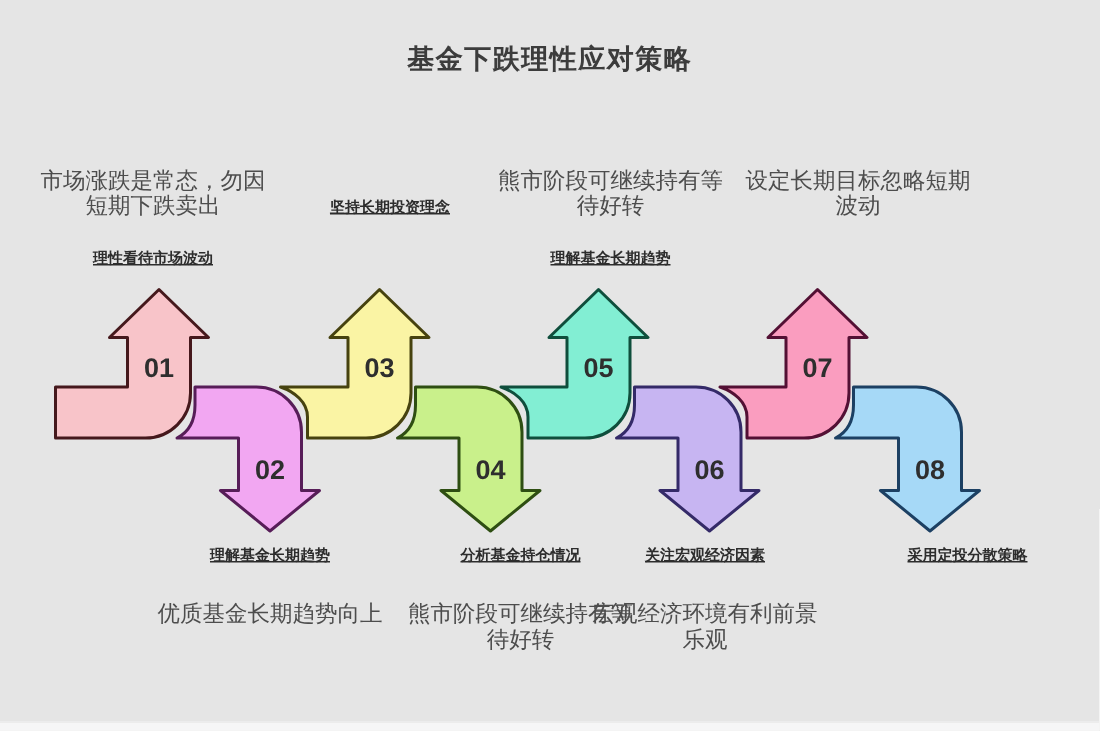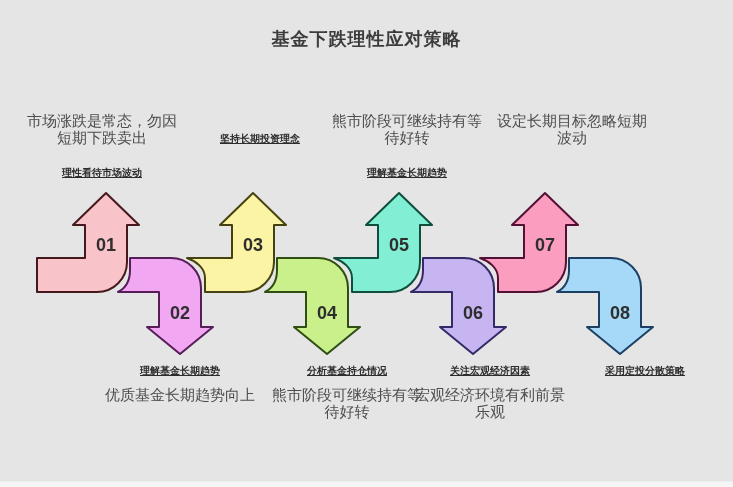--- a/index.html
+++ b/index.html
@@ -10,21 +10,21 @@
   .main-title{
     position:absolute;top:27px;left:0;width:733px;text-align:center;
     font-size:18px;font-weight:bold;color:#3c3c3c;letter-spacing:1px;
   }
   .tblock,.bblock{position:absolute;width:150px;text-align:center;}
   .tblock{top:112px;}
   .bblock{top:362px;}
   .desc{font-size:15px;line-height:17px;color:#4d4d4d;}
   .stitle{font-size:10px;line-height:17px;font-weight:bold;color:#2d2d2d;text-decoration:underline;}
   .tblock .stitle{margin-top:18px;}
-  .bblock .desc{margin-top:7px;}
+  .bblock .desc{margin-top:22px;}
   #arrows-svg{position:absolute;left:0;top:0;}
   .step-num{
     font-family:"Liberation Sans","DejaVu Sans",sans-serif;
     font-size:18px;font-weight:bold;fill:#2e2e2e;
   }
   .footer-strip{
     position:absolute;left:0;bottom:0;width:733px;height:6px;
     background:#f6f6f7;border-top:1px solid #ececec;box-sizing:border-box;
   }
 </style>
@@ -70,21 +70,21 @@
     </svg>
 
   <div class="bblock" style="left:105px">
     <div class="stitle">理解基金长期趋势</div>
     <div class="desc">优质基金长期趋势向上</div>
   </div>
   <div class="bblock" style="left:272px">
     <div class="stitle">分析基金持仓情况</div>
     <div class="desc">熊市阶段可继续持有等待好转</div>
   </div>
-  <div class="bblock" style="left:415px">
+  <div class="bblock" style="left:395px">
     <div class="stitle">关注宏观经济因素</div>
     <div class="desc">宏观经济环境有利前景乐观</div>
   </div>
   <div class="bblock" style="left:570px">
     <div class="stitle">采用定投分散策略</div>
   </div>
 
   <div class="footer-strip"></div>
 </div>
 

